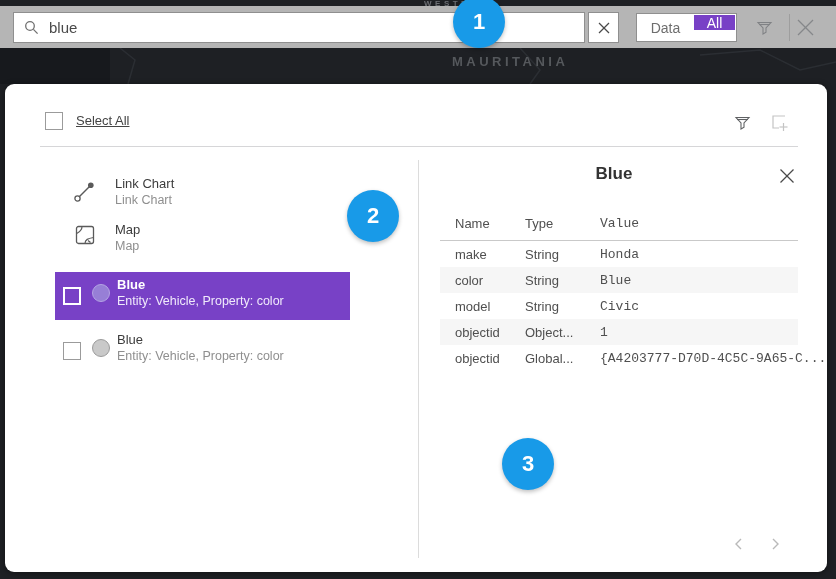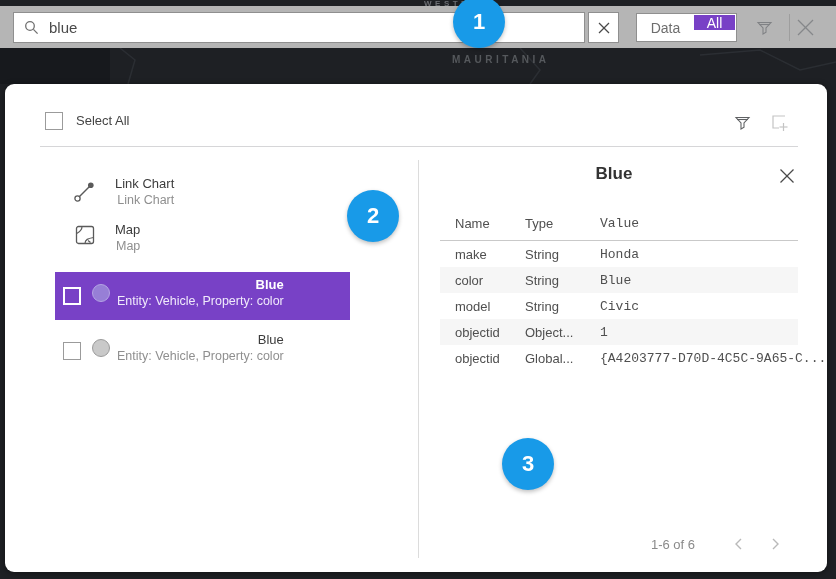--- a/index.html
+++ b/index.html
@@ -3,21 +3,21 @@
 <meta charset="utf-8">
 <style>
   html,body{margin:0;padding:0;background:#101114;}
   .canvas{position:relative;width:836px;height:579px;overflow:hidden;
     font-family:"Liberation Sans",sans-serif;background:#1e2024;}
   
   .map-bg{position:absolute;inset:0;background:#1e2024;}
   .map-borders{position:absolute;inset:0;}
   .map-label{position:absolute;color:#55585c;font-weight:bold;letter-spacing:3.5px;}
   .map-label-top{left:424px;top:-1px;font-size:8px;color:#6b6e73;z-index:1;}
-  .map-label-country{left:452px;top:54px;font-size:10px;z-index:1;}
+  .map-label-country{left:452px;top:54px;font-size:13px;z-index:1;}
   
   .topbar{position:absolute;left:0;top:6px;width:836px;height:42px;background:#b5b5b5;z-index:5;}
   .search-box{position:absolute;left:13px;top:6px;width:572px;height:31px;background:#fff;
     border:1px solid #8f8f8f;box-sizing:border-box;display:flex;align-items:center;}
   .search-box svg{margin-left:10px;flex:0 0 auto;}
   .search-box input{border:none;outline:none;background:transparent;flex:1;
     font-family:"Liberation Sans",sans-serif;font-size:15px;color:#4a4a4a;padding:0 8px 0 10px;}
   .clear-btn{position:absolute;left:588px;top:6px;width:31px;height:31px;background:#fff;
     border:1px solid #8f8f8f;box-sizing:border-box;display:flex;align-items:center;justify-content:center;
     cursor:pointer;padding:0;}
@@ -28,26 +28,26 @@
   .scope-option.selected{flex:0 0 41px;margin:1px 1px 11px 0;background:#7841c6;color:#fff;}
   .tb-icon{position:absolute;cursor:pointer;}
   .tb-funnel{left:756px;top:13px;}
   .tb-divider{position:absolute;left:789px;top:8px;width:1px;height:27px;background:#9e9e9e;}
   .tb-close{left:796px;top:12px;}
   
   .panel{position:absolute;left:5px;top:84px;width:822px;height:488px;background:#fff;
     border-radius:9px;z-index:3;box-shadow:0 1px 6px rgba(0,0,0,.45);}
   .checkbox{position:absolute;width:16px;height:16px;border:1px solid #9b9b9b;background:#fff;
     box-sizing:content-box;cursor:pointer;}
-  .select-all-label{position:absolute;left:71px;top:29px;font-size:13px;color:#444;}
+  .select-all-label{position:absolute;left:71px;top:29px;font-size:13px;color:#444;text-decoration:underline;}
   .panel-icon{position:absolute;cursor:pointer;}
   .hdr-divider{position:absolute;left:35px;top:62px;width:758px;height:1px;background:#d6d6d8;}
   
   .result-icon{position:absolute;}
-  .result-text{position:absolute;line-height:16px;text-align:right;}
+  .result-text{position:absolute;line-height:16px;}
   .result-title{font-size:13px;color:#3c3c3c;}
   .result-sub{font-size:12.5px;color:#8f8f8f;}
   .result-row{position:absolute;left:50px;width:295px;height:48px;cursor:pointer;}
   .result-row.selected{background:#7841c6;}
   .result-row .checkbox{left:8px;top:15px;}
   .result-row.selected .checkbox{border:2px solid #fff;width:14px;height:14px;background:transparent;}
   .entity-circle{position:absolute;left:37px;top:12px;width:16px;height:16px;border-radius:50%;
     background:#c9c9c9;border:1.5px solid #9b9b9b;box-sizing:content-box;}
   .result-row.selected .entity-circle{background:#977fd6;border-color:#b4a4e4;}
   .result-row .result-text{left:62px;top:5px;}
@@ -219,21 +219,20 @@
         <span class="col-type">Object...</span>
         <span class="col-value">1</span>
       </div>
       <div class="prop-row">
         <span class="col-name">objectid</span>
         <span class="col-type">Global...</span>
         <span class="col-value">{A4203777-D70D-4C5C-9A65-C...</span>
       </div>
     </div>
 
-    <div class="pagination-label">1-6 of 6</div>
     <svg class="pager pager-prev" width="12" height="14" viewBox="0 0 12 14">
       <polyline points="8,2 3,7 8,12" fill="none" stroke="#b9b9b9" stroke-width="1.4"></polyline>
     </svg>
     <svg class="pager pager-next" width="12" height="14" viewBox="0 0 12 14">
       <polyline points="4,2 9,7 4,12" fill="none" stroke="#b9b9b9" stroke-width="1.4"></polyline>
     </svg>
   </div>
 
   <div class="callout callout-1">1</div>
   <div class="callout callout-2">2</div>

